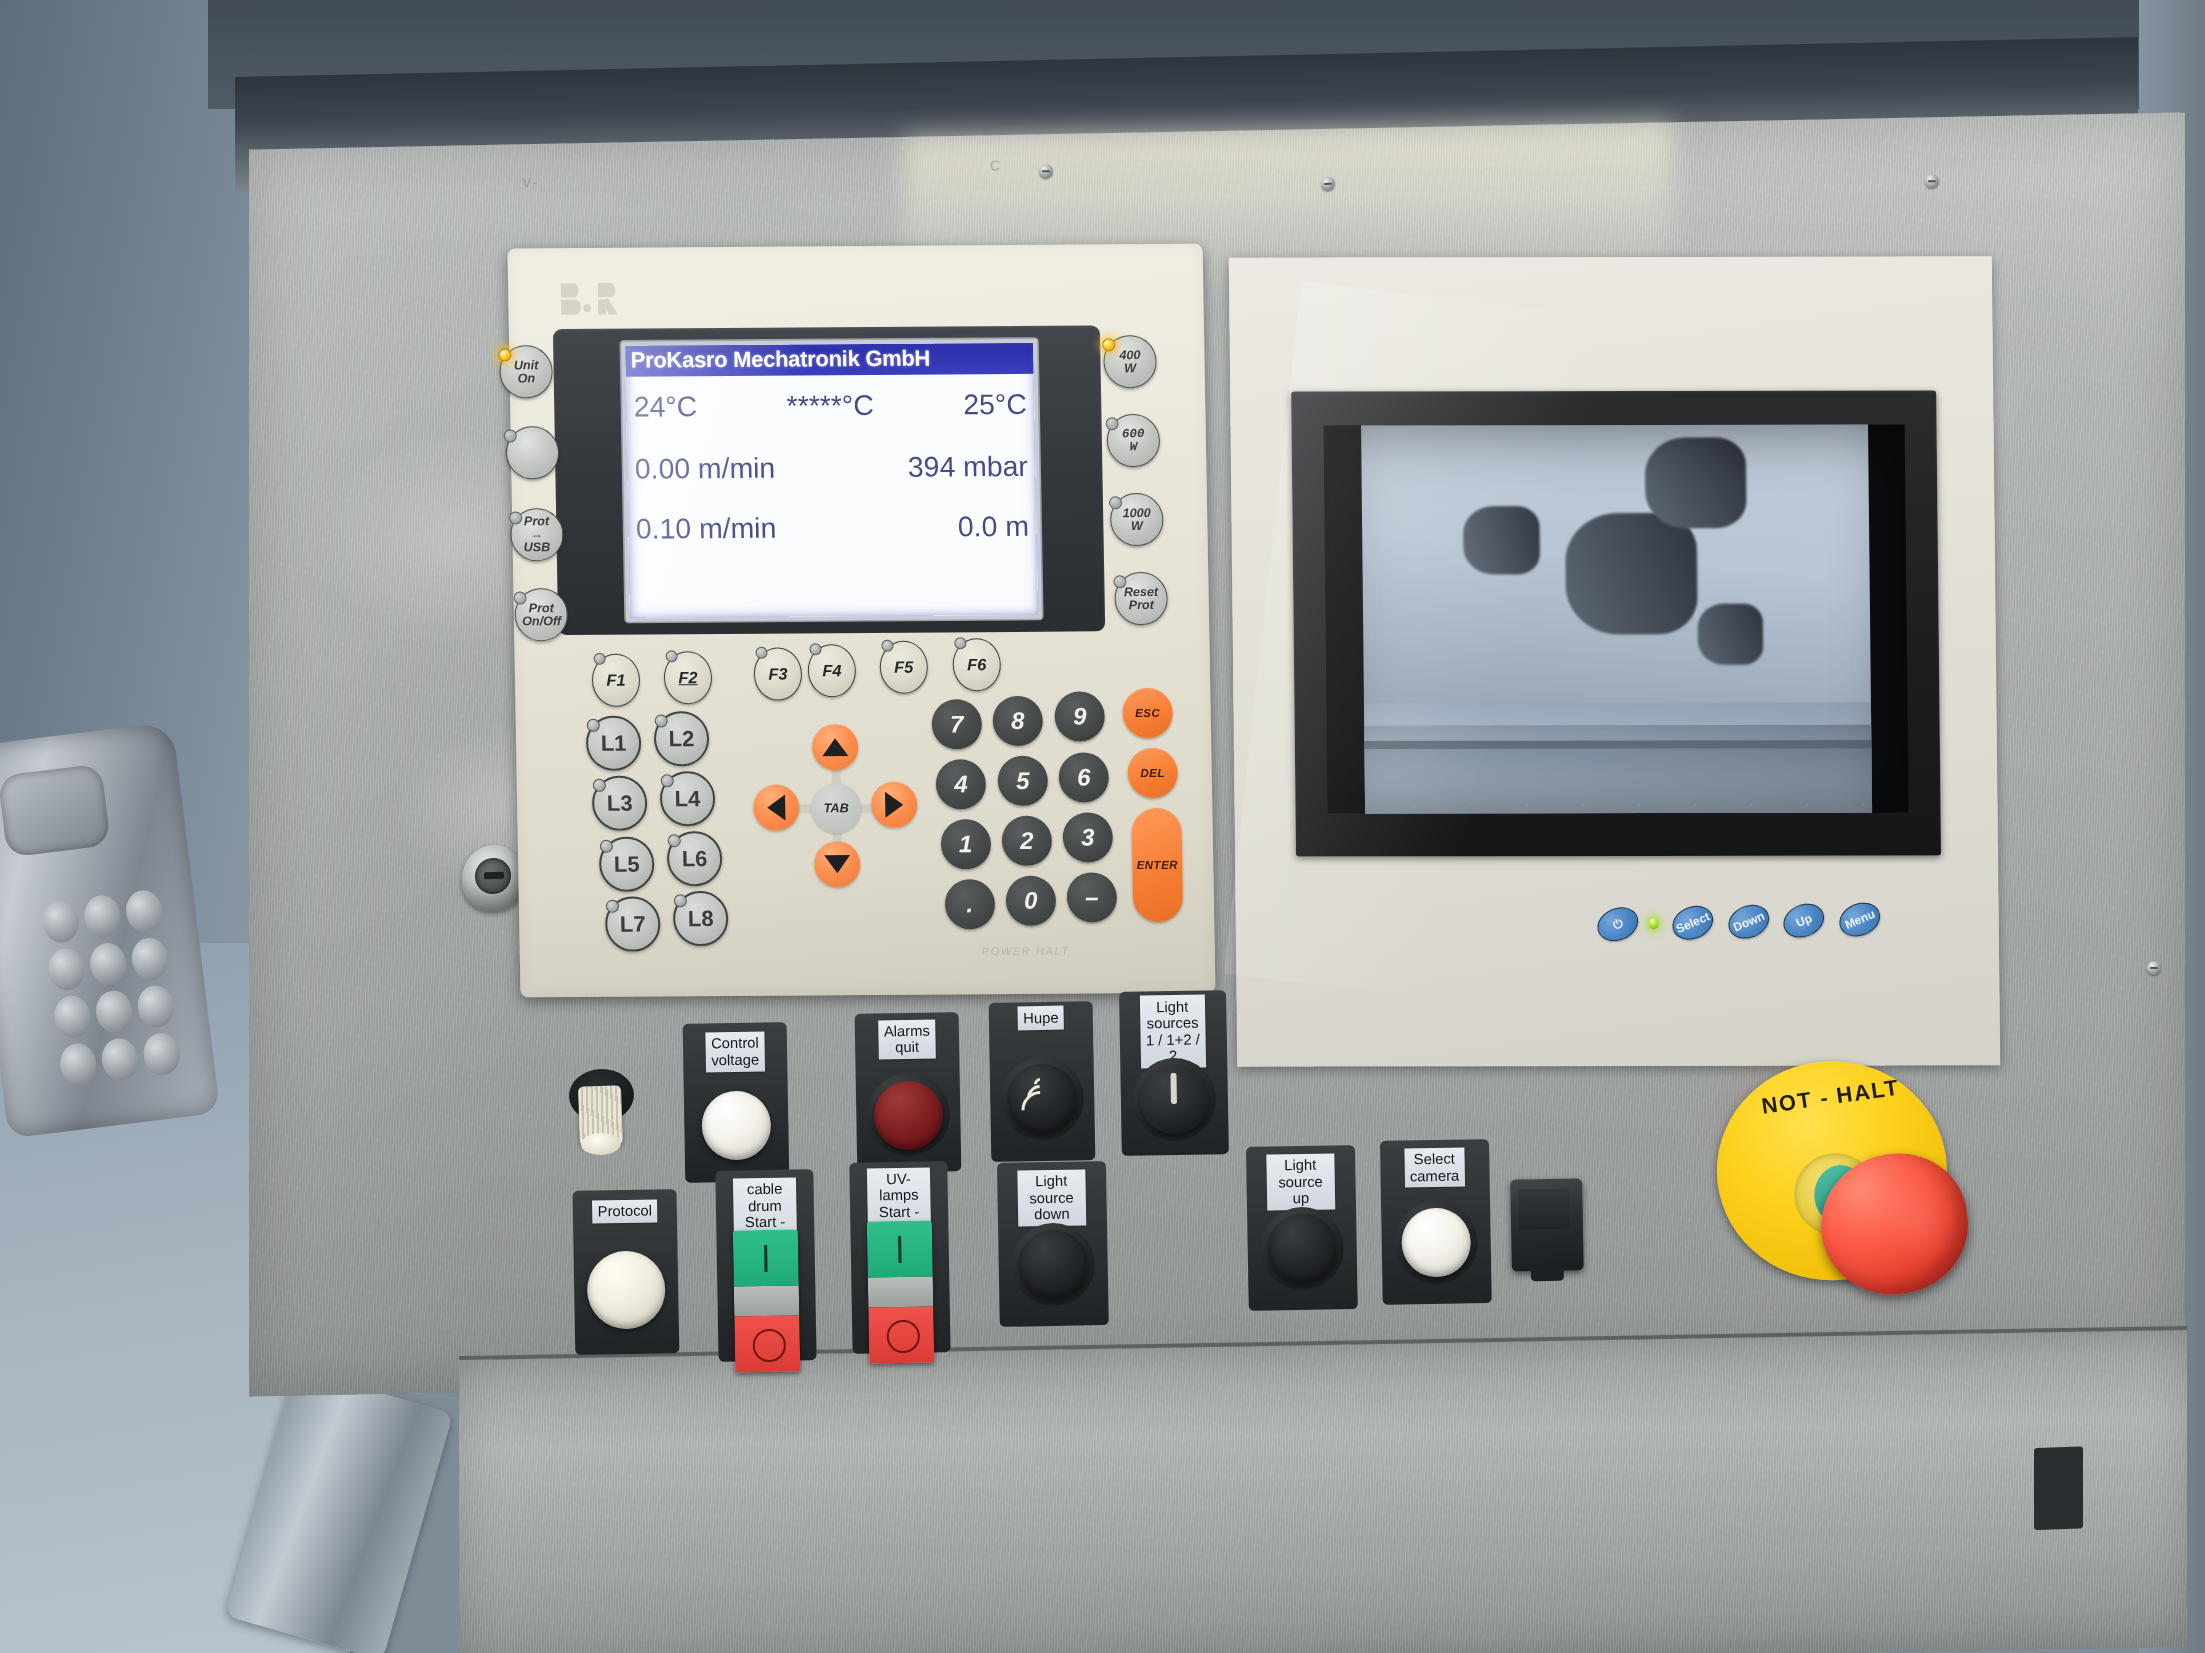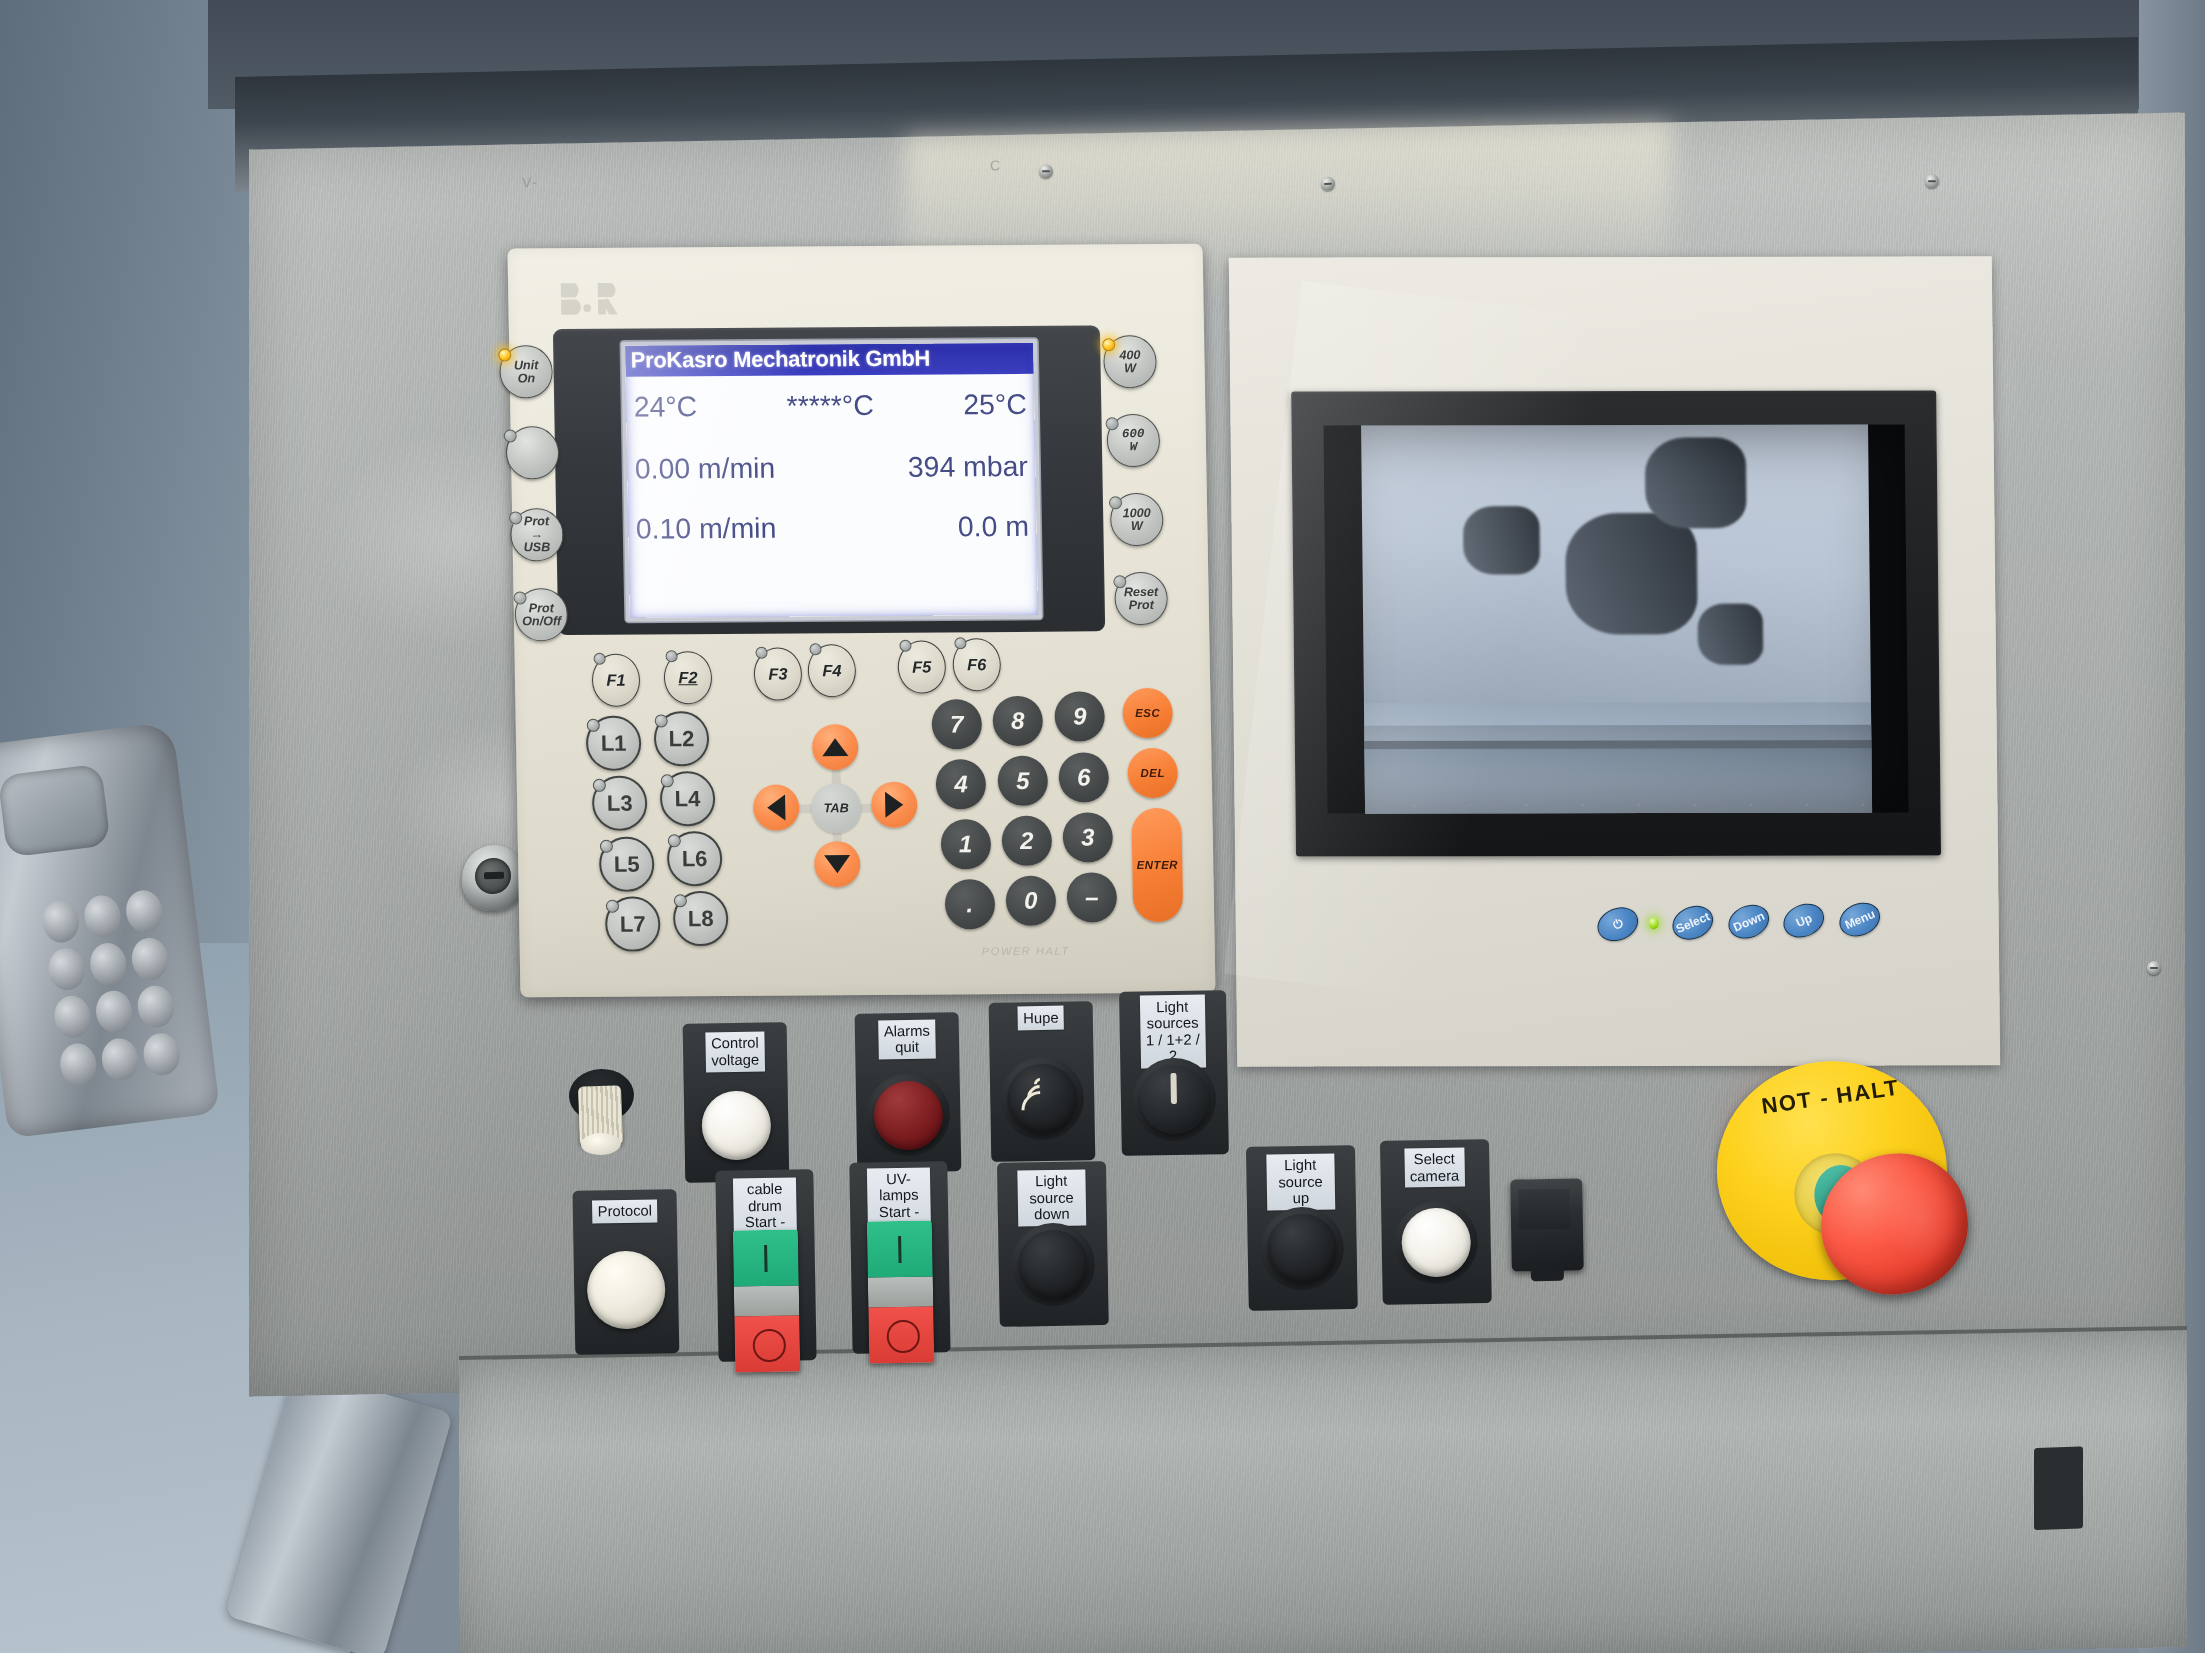--- a/index.html
+++ b/index.html
@@ -637,21 +637,21 @@
       <span>F2</span>
     </div>
     <div class="fkey" style="left:239px; top:401px;">
       <span class="led"></span>
       <span>F3</span>
     </div>
     <div class="fkey" style="left:293px; top:398px;">
       <span class="led"></span>
       <span>F4</span>
     </div>
-    <div class="fkey" style="left:383px; top:395px;">
+    <div class="fkey" style="left:365px; top:395px;">
       <span class="led"></span>
       <span>F5</span>
     </div>
     <div class="fkey" style="left:438px; top:393px;">
       <span class="led"></span>
       <span>F6</span>
     </div>
 
     <div class="lkey" style="left:70px; top:468px;">
       <span class="led"></span>

